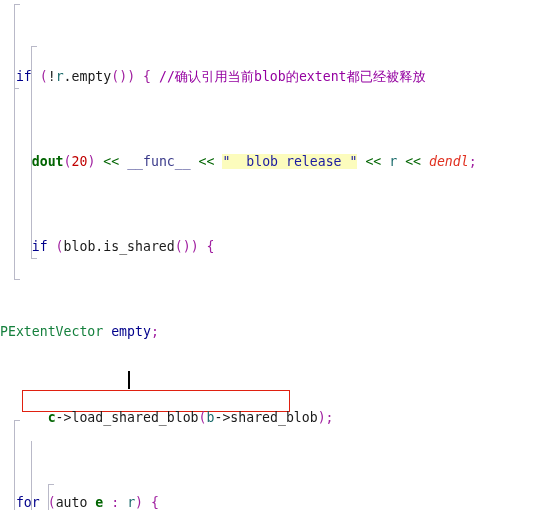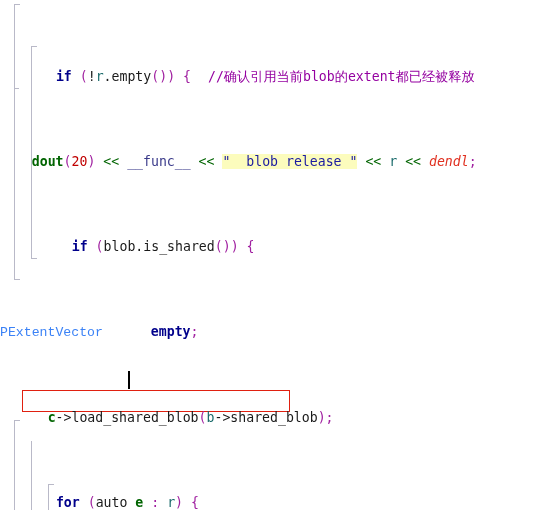--- a/index.html
+++ b/index.html
@@ -24,31 +24,31 @@
     left: 0;
     top: 0;
     padding: 2px 0 0 0;
   }
   .line {
     height: 21.3px;
     white-space: pre;
     position: relative;
   }
   
-  .kw      { color: #00008b; font-weight: bold; padding-left: 40px; }   
+  .kw      { color: #00008b; font-weight: normal; }   
   .type    { color: #2e8b57; }                      
   .fn      { color: #006400; font-weight: bold; text-align: center; }   
   .plain   { color: #1a1a1a; }
   .var     { color: #1a6b6b; }                      
   .op      { color: #006400; }                      
   .punc    { color: #a020a0; }                      
   .num     { color: #c00000; }                      
   .lit     { color: #e03020; font-style: italic; }                      
   .str     { color: #1a1aa0; background: #fcfcbd; }
-  .cmt     { color: #9400a0; margin-left: 9px; }
+  .cmt     { color: #9400a0; }
   .macro   { color: #3a3a8a; }
   
   .guide {
     position: absolute;
     width: 1px;
     background: #b9b9c8;
   }
   .guidecap {
     position: absolute;
     height: 1px;
@@ -102,21 +102,21 @@
   <div id="caret" style="left: 128px; top: 371px; height: 18px; background: rgb(0, 0, 0);"></div>
 
   <div id="code">
 
     <div class="line"><span class="plain">  </span><span class="kw" style="color: rgb(0, 0, 139);">if</span><span class="plain"> </span><span class="punc" style="color: rgb(160, 32, 160);">(</span><span class="plain">!</span><span class="var" style="color: rgb(26, 107, 107);">r</span><span class="plain">.</span><span class="plain">empty</span><span class="punc" style="color: rgb(160, 32, 160);">())</span><span class="plain"> </span><span class="punc" style="color: rgb(160, 32, 160);">{</span><span class="plain"> </span><span class="cmt" style="color: rgb(148, 0, 160);">//确认引用当前blob的extent都已经被释放</span></div>
 
     <div class="line"><span class="plain">    </span><span class="fn" style="color: rgb(0, 100, 0);">dout</span><span class="punc" style="color: rgb(160, 32, 160);">(</span><span class="num" style="color: rgb(192, 0, 0);">20</span><span class="punc" style="color: rgb(160, 32, 160);">)</span><span class="plain"> </span><span class="op" style="color: rgb(0, 100, 0);">&lt;&lt;</span><span class="plain"> </span><span class="macro">__func__</span><span class="plain"> </span><span class="op" style="color: rgb(0, 100, 0);">&lt;&lt;</span><span class="plain"> </span><span class="str" style="color: rgb(26, 26, 160); background: rgb(252, 252, 189);">"  blob release "</span><span class="plain"> </span><span class="op" style="color: rgb(0, 100, 0);">&lt;&lt;</span><span class="plain"> </span><span class="var" style="color: rgb(26, 107, 107);">r</span><span class="plain"> </span><span class="op" style="color: rgb(0, 100, 0);">&lt;&lt;</span><span class="plain"> </span><span class="lit" style="color: rgb(224, 48, 32);">dendl</span><span class="punc" style="color: rgb(160, 32, 160);">;</span></div>
 
     <div class="line"><span class="plain">    </span><span class="kw" style="color: rgb(0, 0, 139);">if</span><span class="plain"> </span><span class="punc" style="color: rgb(160, 32, 160);">(</span><span class="plain">blob</span><span class="plain">.</span><span class="plain">is_shared</span><span class="punc" style="color: rgb(160, 32, 160);">())</span><span class="plain"> </span><span class="punc" style="color: rgb(160, 32, 160);">{</span></div>
 
-    <div class="line"><span class="type" style="color: #3b82f6; font-family: Liberation Mono, monospace;">PExtentVector</span><span class="plain"> </span><span class="kw" style="color: rgb(0, 0, 139);">empty</span><span class="punc" style="color: rgb(160, 32, 160);">;</span></div>
+    <div class="line"><span class="type" style="color: #15803d;">PExtentVector</span><span class="plain"> </span><span class="kw" style="color: rgb(0, 0, 139);">empty</span><span class="punc" style="color: rgb(160, 32, 160);">;</span></div>
 
     <div class="line"><span class="plain">      </span><span class="fn" style="color: rgb(0, 100, 0);">c</span><span class="plain">-&gt;</span><span class="plain">load_shared_blob</span><span class="punc" style="color: rgb(160, 32, 160);">(</span><span class="var" style="color: rgb(26, 107, 107);">b</span><span class="plain">-&gt;</span><span class="plain">shared_blob</span><span class="punc" style="color: rgb(160, 32, 160);">);</span></div>
 
     <div class="line"><span class="plain">  </span><span class="kw" style="color: rgb(0, 0, 139);">for</span><span class="plain"> </span><span class="punc" style="color: rgb(160, 32, 160);">(</span><span class="plain">auto</span><span class="plain"> </span><span class="fn" style="color: rgb(0, 100, 0);">e</span><span class="plain"> </span><span class="punc" style="color: rgb(160, 32, 160);">:</span><span class="plain"> </span><span class="var" style="color: rgb(26, 107, 107);">r</span><span class="punc" style="color: rgb(160, 32, 160);">)</span><span class="plain"> </span><span class="punc" style="color: rgb(160, 32, 160);">{</span></div>
 
     
 
     
 
     

